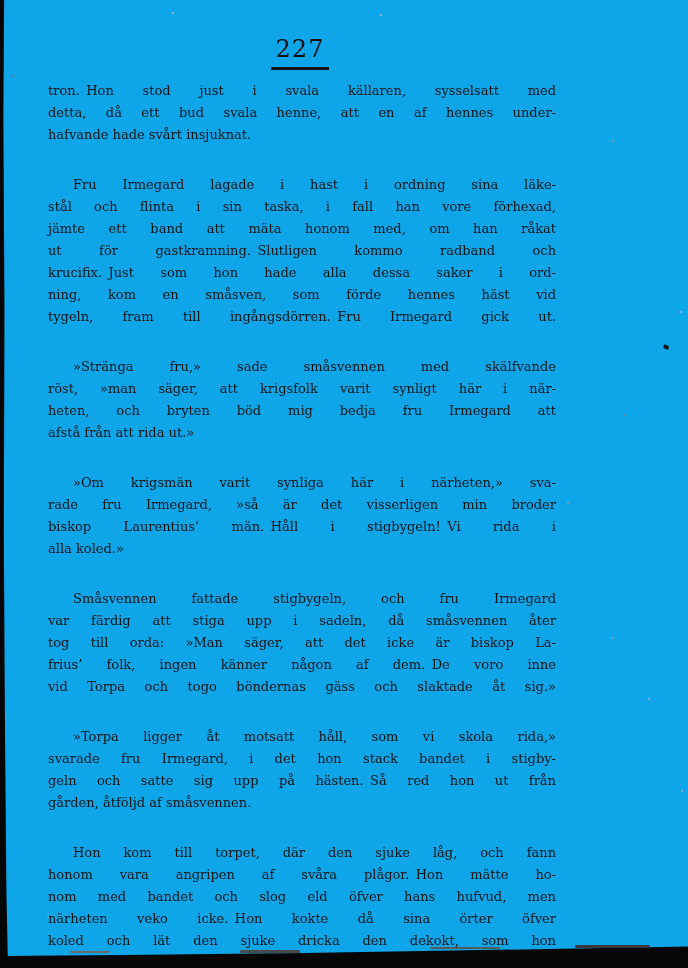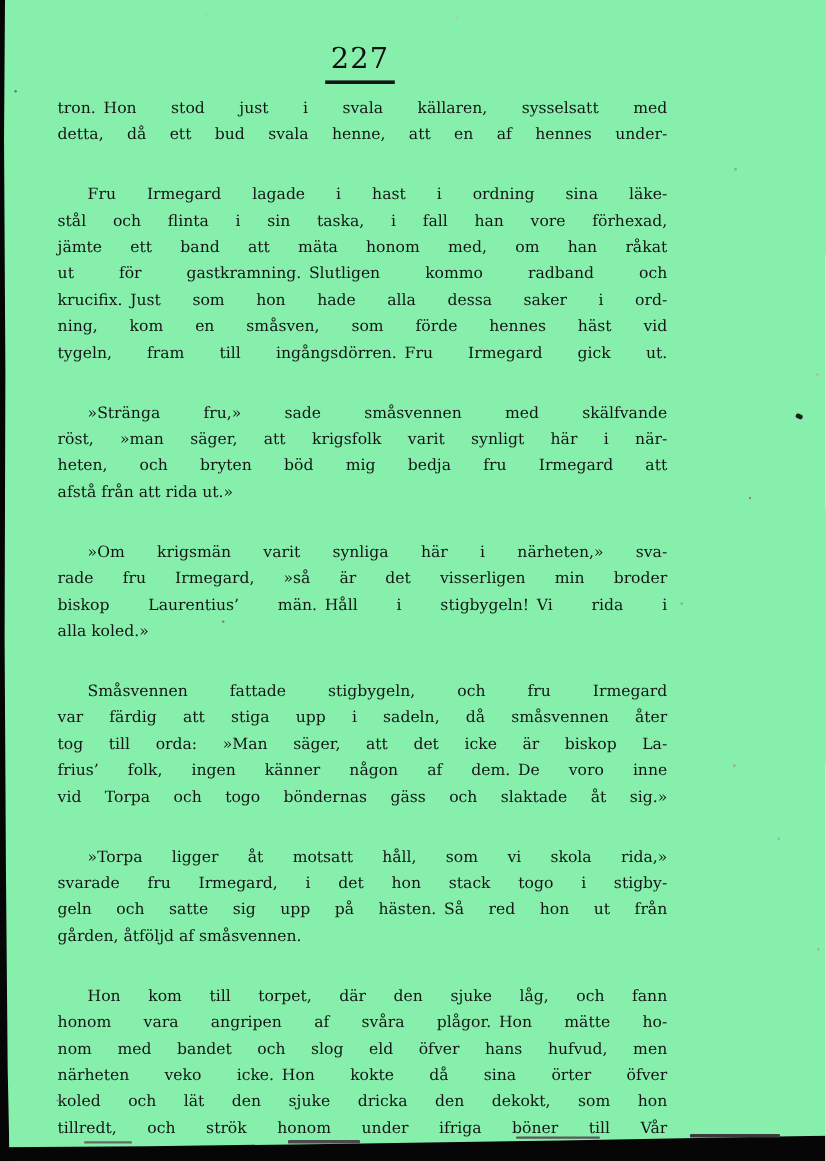--- a/index.html
+++ b/index.html
@@ -4,21 +4,21 @@
 <style>
   html, body { margin: 0; padding: 0; }
   body {
     width: 688px; height: 968px;
     background: #ffffff;
     font-family: "DejaVu Serif", "Liberation Serif", serif;
   }
   .page {
     position: relative;
     width: 688px; height: 968px;
-    background: #86efac;
+    background: #0ea5e9;
     overflow: hidden;
     color: #151515;
   }
   
   .edge-left {
     position: absolute; left: 0; top: 0;
     width: 8px; height: 968px;
     background: #060606;
     clip-path: polygon(0 0, 52% 0, 42% 12%, 56% 32%, 48% 55%, 62% 75%, 80% 92%, 100% 100%, 0 100%);
   }
@@ -75,20 +75,21 @@
 
 <div class="page">
 
   <div class="page-number">
     <span>227</span>
   </div>
 
   <div class="text-block">
       <div class="line">tron. Hon stod just i svala källaren, sysselsatt med</div>
       <div class="line">detta, då ett bud svala henne, att en af hennes under-</div>
+      <div class="line end">hafvande hade svårt insjuknat.</div>
       <div class="line indent">Fru Irmegard lagade i hast i ordning sina läke-</div>
       <div class="line">stål och flinta i sin taska, i fall han vore förhexad,</div>
       <div class="line">jämte ett band att mäta honom med, om han råkat</div>
       <div class="line">ut för gastkramning. Slutligen kommo radband och</div>
       <div class="line">krucifix. Just som hon hade alla dessa saker i ord-</div>
       <div class="line">ning, kom en småsven, som förde hennes häst vid</div>
       <div class="line">tygeln, fram till ingångsdörren. Fru Irmegard gick ut.</div>
       <div class="line indent">»Stränga fru,» sade småsvennen med skälfvande</div>
       <div class="line">röst, »man säger, att krigsfolk varit synligt här i när-</div>
       <div class="line">heten, och bryten böd mig bedja fru Irmegard att</div>
@@ -96,21 +97,21 @@
       <div class="line indent">»Om krigsmän varit synliga här i närheten,» sva-</div>
       <div class="line">rade fru Irmegard, »så är det visserligen min broder</div>
       <div class="line">biskop Laurentius’ män. Håll i stigbygeln! Vi rida i</div>
       <div class="line end">alla koled.»</div>
       <div class="line indent">Småsvennen fattade stigbygeln, och fru Irmegard</div>
       <div class="line">var färdig att stiga upp i sadeln, då småsvennen åter</div>
       <div class="line">tog till orda: »Man säger, att det icke är biskop La-</div>
       <div class="line">frius’ folk, ingen känner någon af dem. De voro inne</div>
       <div class="line">vid Torpa och togo böndernas gäss och slaktade åt sig.»</div>
       <div class="line indent">»Torpa ligger åt motsatt håll, som vi skola rida,»</div>
-      <div class="line">svarade fru Irmegard, i det hon stack togo i stigby-</div>
+      <div class="line">svarade fru Irmegard, i det hon stack bandet i stigby-</div>
       <div class="line">geln och satte sig upp på hästen. Så red hon ut från</div>
       <div class="line end">gården, åtföljd af småsvennen.</div>
       <div class="line indent">Hon kom till torpet, där den sjuke låg, och fann</div>
       <div class="line">honom vara angripen af svåra plågor. Hon mätte ho-</div>
       <div class="line">nom med bandet och slog eld öfver hans hufvud, men</div>
       <div class="line">närheten veko icke. Hon kokte då sina örter öfver</div>
       <div class="line">koled och lät den sjuke dricka den dekokt, som hon</div>
       <div class="line">tillredt, och strök honom under ifriga böner till Vår</div>
     </div>
 

